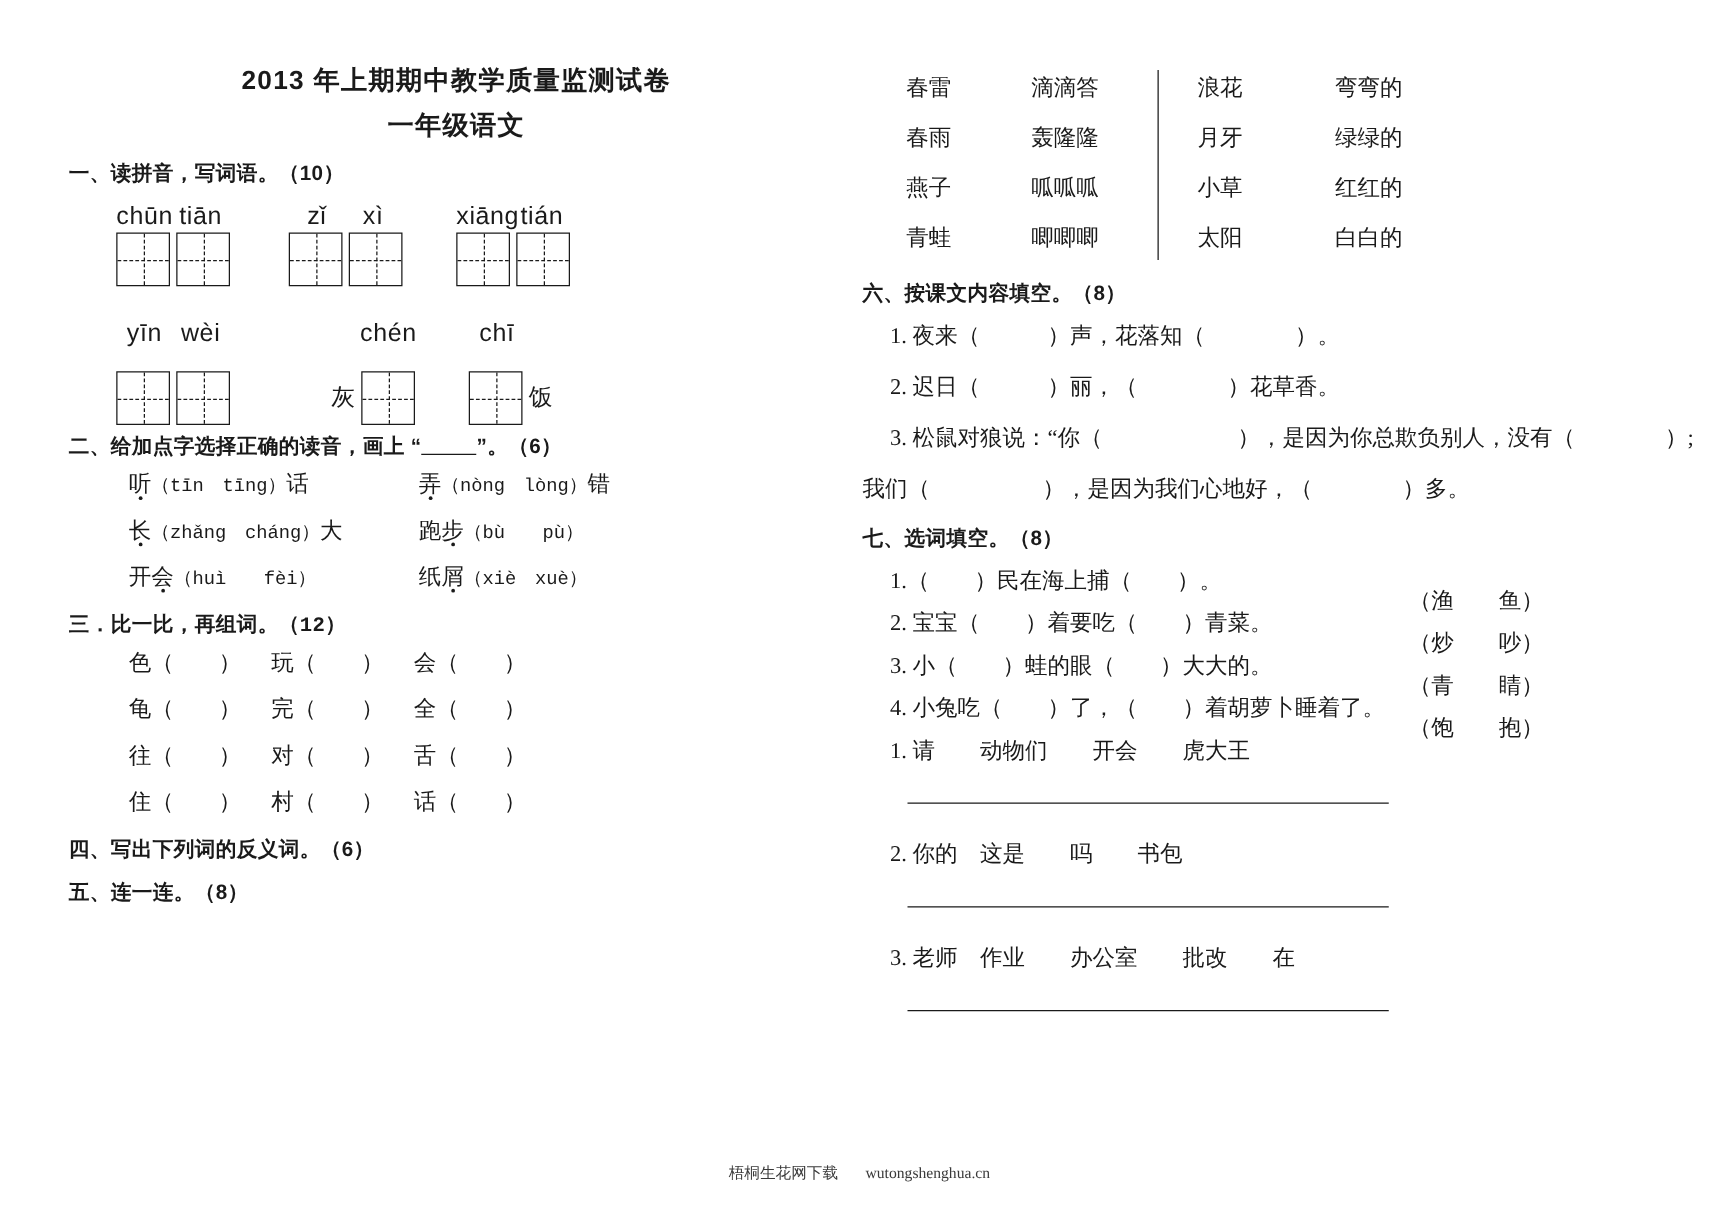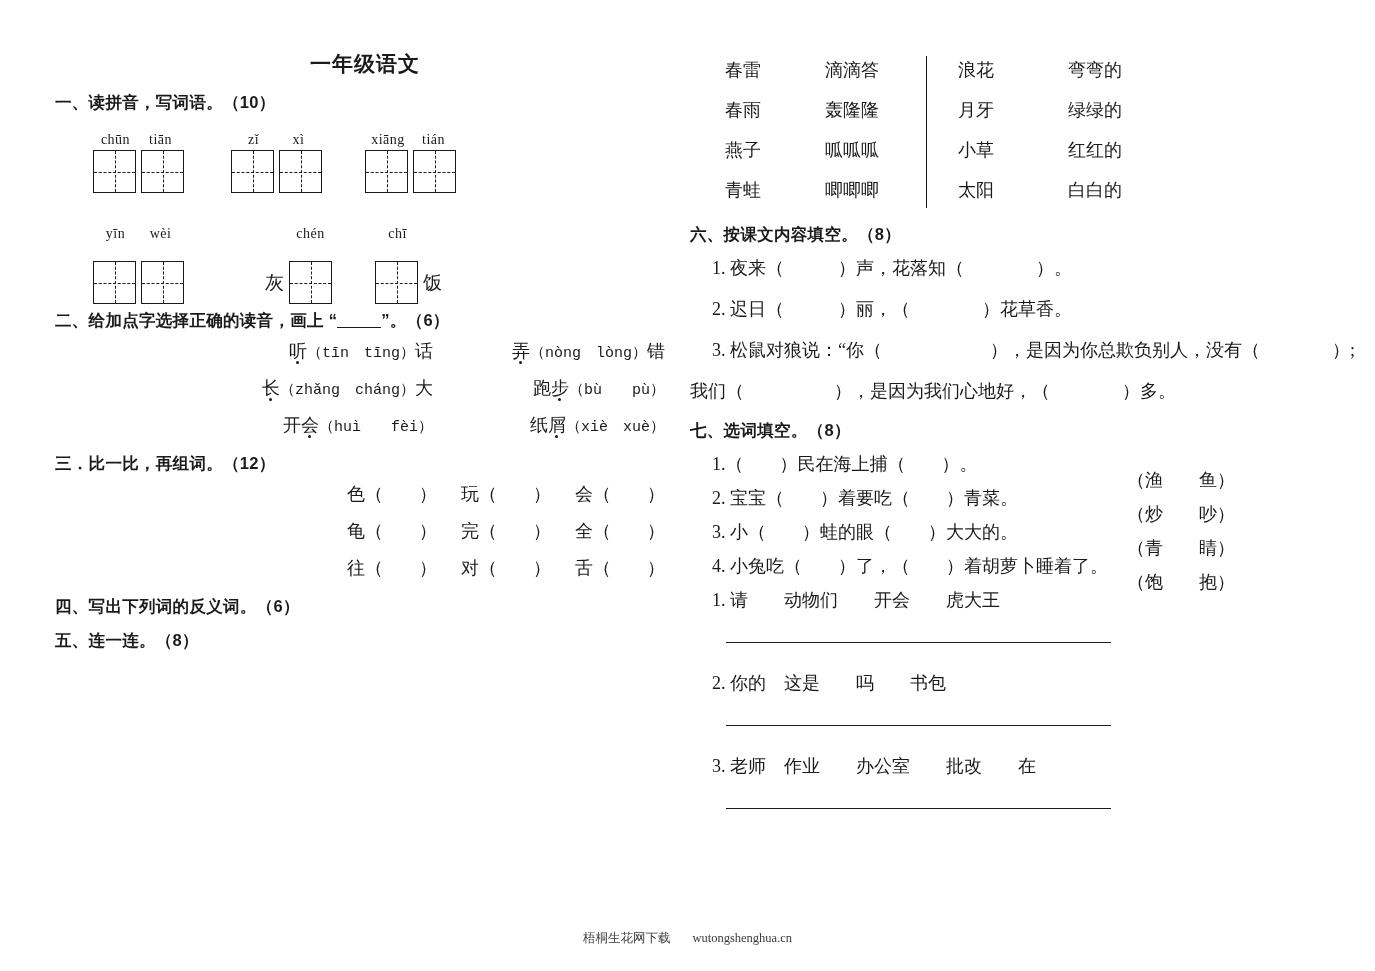--- a/index.html
+++ b/index.html
@@ -79,22 +79,22 @@
   .py-group {
     position: absolute;
     top: 0;
   }
   .py-labels {
     display: flex;
     height: 26px;
     align-items: flex-end;
   }
   .py-label {
-    font-family: Liberation Serif, serif;
-    font-size: 14px;
+    font-family: Liberation Sans, sans-serif;
+    font-size: 20px;
     text-align: center;
     letter-spacing: 0.5px;
     line-height: 1;
     padding-bottom: 3px;
   }
   .grids {
     display: flex;
     align-items: center;
   }
   .tianzi {
@@ -125,21 +125,20 @@
     align-self: flex-end;
     line-height: 42px;
   }
 
   
   .item-row {
     font-size: 18px;
     line-height: 1;
     margin-bottom: 16px;
     white-space: nowrap;
-    text-align: right;
   }
   .indent { padding-left: 38px; }
 
   .dotted {
     position: relative;
     display: inline-block;
   }
   .dotted::after {
     content: "";
     position: absolute;
@@ -241,20 +240,21 @@
   }
   .footer .fz2 { padding-left: 22px; font-family: "Liberation Serif", serif; }
 </style>
 </head>
 <body>
 
 <div class="page">
 
   <div class="col-left">
 
+    <div class="doc-title">2013 年上期期中教学质量监测试卷</div>
     <div class="doc-subtitle">一年级语文</div>
 
     <div class="sec-head">一、读拼音，写词语。（10）</div>
 
     <div class="pinyin-block">
 
       <div class="pinyin-row">
         <div class="py-group" style="left:38px;">
           <div class="py-labels">
             <div class="py-label" style="width:45px;">chūn</div>
@@ -332,30 +332,33 @@
         <span class="s2-cell"><span></span><span class="dotted">听</span><span class="py-inline">（tīn　tīng）</span><span>话</span></span><span class="s2-cell"><span></span><span class="dotted">弄</span><span class="py-inline">（nòng　lòng）</span><span>错</span></span>
       </div>
       <div class="item-row s2-row">
         <span class="s2-cell"><span></span><span class="dotted">长</span><span class="py-inline">（zhǎng　cháng）</span><span>大</span></span><span class="s2-cell"><span>跑</span><span class="dotted">步</span><span class="py-inline">（bù　　pù）</span><span></span></span>
       </div>
       <div class="item-row s2-row">
         <span class="s2-cell"><span>开</span><span class="dotted">会</span><span class="py-inline">（huì　　fèi）</span><span></span></span><span class="s2-cell"><span>纸</span><span class="dotted">屑</span><span class="py-inline">（xiè　xuè）</span><span></span></span>
       </div>
     </div>
 
-    <div class="sec-head" style="margin-top:14px;">三．比一比，再组词。（12）</div>
+    <div class="sec-head" style="margin-top:14px;font-family:Liberation Mono, monospace;">三．比一比，再组词。（12）</div>
     <div style="padding-left:48px;">
       <div class="item-row s3-row">
         <span class="s3-cell">色（　　）</span><span class="s3-cell">玩（　　）</span><span class="s3-cell">会（　　）</span>
       </div>
       <div class="item-row s3-row">
         <span class="s3-cell">龟（　　）</span><span class="s3-cell">完（　　）</span><span class="s3-cell">全（　　）</span>
       </div>
       <div class="item-row s3-row">
         <span class="s3-cell">往（　　）</span><span class="s3-cell">对（　　）</span><span class="s3-cell">舌（　　）</span>
+      </div>
+      <div class="item-row s3-row">
+        <span class="s3-cell">住（　　）</span><span class="s3-cell">村（　　）</span><span class="s3-cell">话（　　）</span>
       </div>
     </div>
 
     <div class="sec-head" style="margin-top:12px;">四、写出下列词的反义词。（6）</div>
 
     <div class="sec-head" style="margin-top:12px;">五、连一连。（8）</div>
 
   </div>
 
   <div class="col-right">

